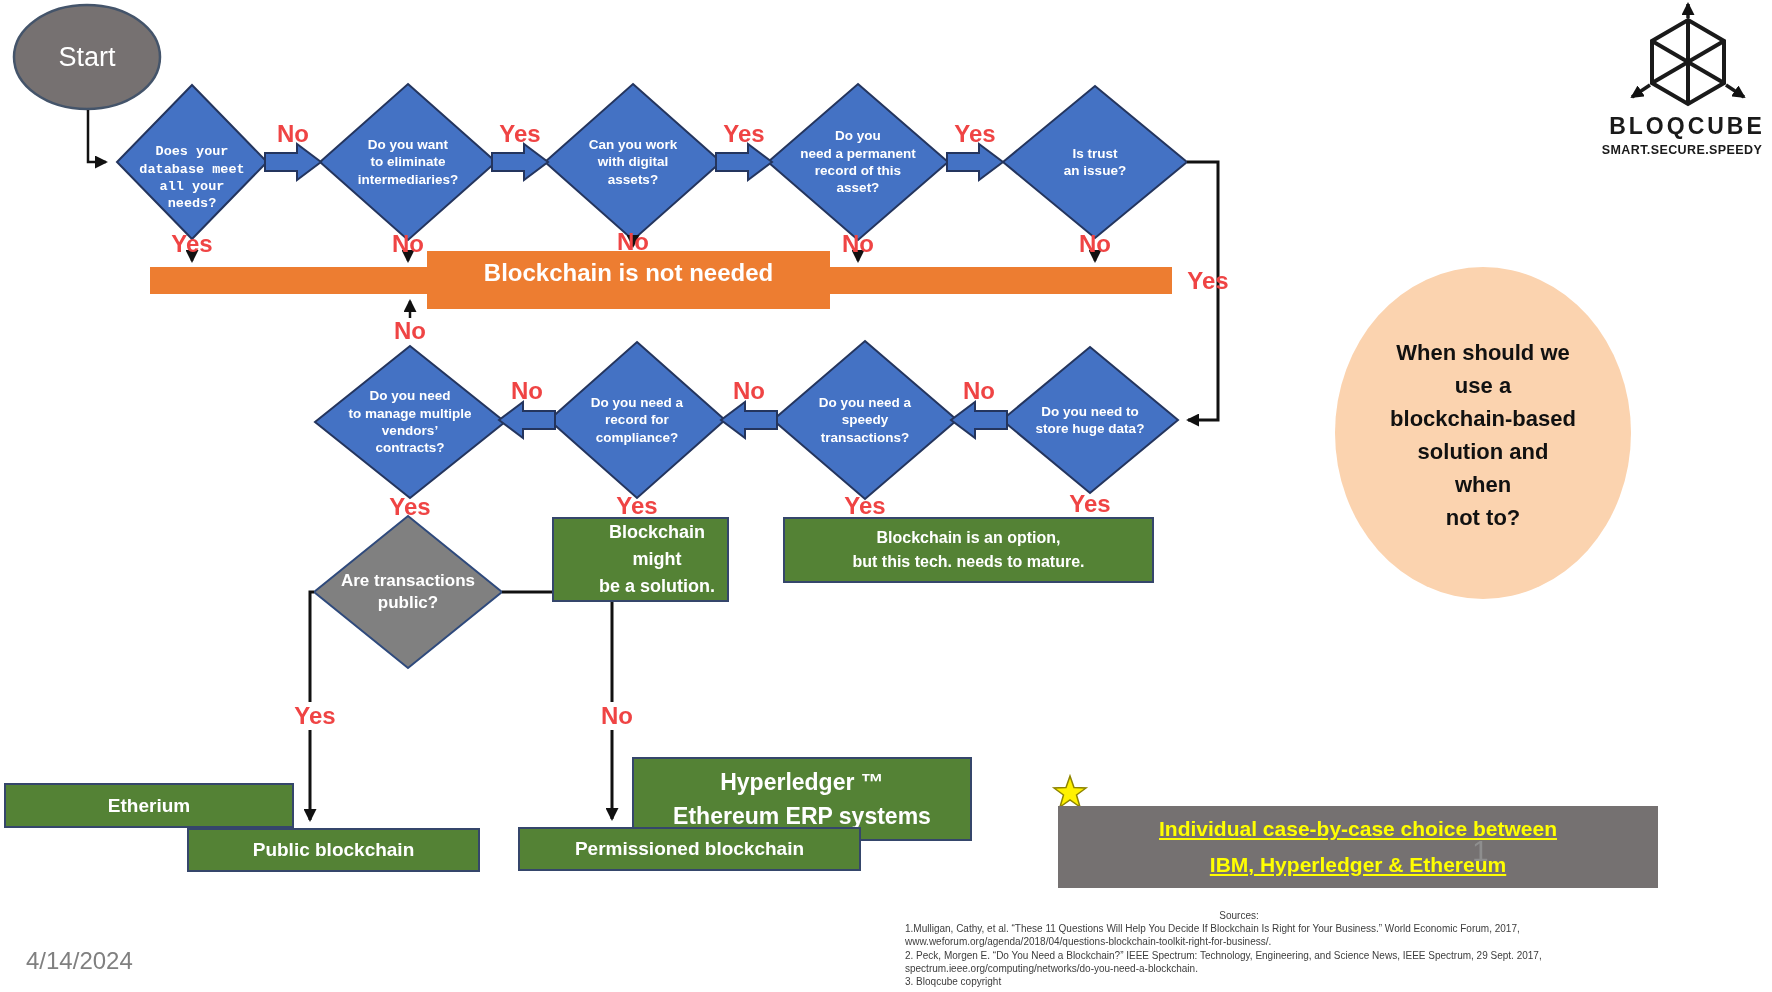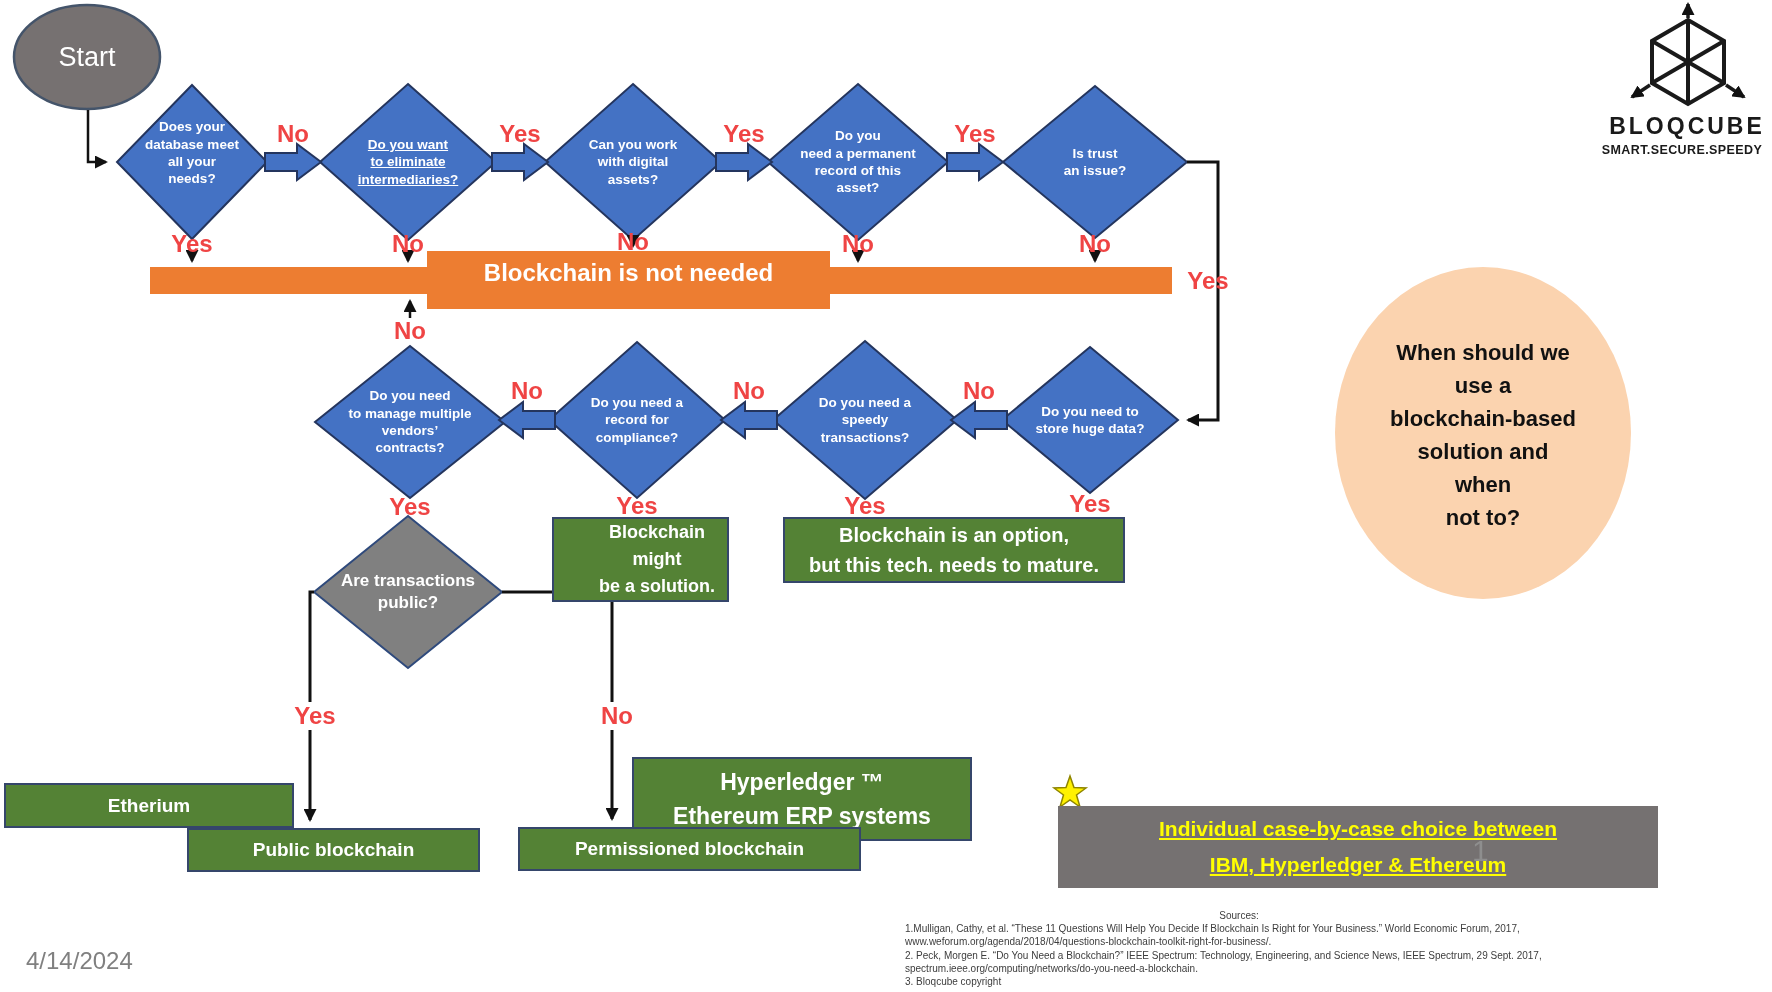--- a/index.html
+++ b/index.html
@@ -90,25 +90,25 @@
       <line x1="1688" y1="62" x2="1652" y2="83"></line>
       <line x1="1688" y1="62" x2="1652" y2="41"></line>
       <line x1="1688" y1="18" x2="1688" y2="4" stroke-width="3.5" marker-end="url(#arr)"></line>
       <line x1="1650" y1="85" x2="1632" y2="97" stroke-width="3.5" marker-end="url(#arr)"></line>
       <line x1="1726" y1="85" x2="1744" y2="97" stroke-width="3.5" marker-end="url(#arr)"></line>
     </g>
   </svg>
 
   <div class="lbl" style="left:37px;top:37px;width:100px;height:40px;color:#fff;font-size:27px;">Start</div>
 
-  <div class="lbl dtext" style="left:127px;top:88px;width:130px;height:130px;">Does your
+  <div class="lbl dtext" style="left:127px;top:113px;width:130px;height:130px;font-family:Liberation Mono, monospace;">Does your
 database meet
 all your
 needs?</div>
-  <div class="lbl dtext" style="left:333px;top:97px;width:150px;height:130px;text-decoration:underline;">Do you want
+  <div class="lbl dtext" style="left:333px;top:97px;width:150px;height:130px;">Do you want
 to eliminate
 intermediaries?</div>
   <div class="lbl dtext" style="left:558px;top:97px;width:150px;height:130px;">Can you work
 with digital
 assets?</div>
   <div class="lbl dtext" style="left:778px;top:97px;width:160px;height:130px;">Do you
 need a permanent
 record of this
 asset?</div>
   <div class="lbl dtext" style="left:1020px;top:97px;width:150px;height:130px;">Is trust
@@ -148,21 +148,21 @@
   <div class="lbl edge" style="left:719px;top:378px;width:60px;height:26px;">No</div>
   <div class="lbl edge" style="left:949px;top:378px;width:60px;height:26px;">No</div>
 
   <div class="lbl edge" style="left:380px;top:495px;width:60px;height:24px;">Yes</div>
   <div class="lbl edge" style="left:607px;top:494px;width:60px;height:24px;">Yes</div>
   <div class="lbl edge" style="left:835px;top:494px;width:60px;height:24px;">Yes</div>
   <div class="lbl edge" style="left:1060px;top:492px;width:60px;height:24px;">Yes</div>
 
   <div class="gbox" style="left:552px;top:517px;width:177px;height:85px;font-size:18px;line-height:1.5;padding-left:33px;">Blockchain might
 be a solution.</div>
-  <div class="gbox" style="left:783px;top:517px;width:342px;height:66px;font-size:20px;line-height:1.5;">Blockchain is an option,
+  <div class="gbox" style="left:783px;top:517px;width:371px;height:66px;font-size:16px;line-height:1.5;">Blockchain is an option,
 but this tech. needs to mature.</div>
 
   <div class="lbl dtext" style="left:323px;top:532px;width:170px;height:120px;font-size:17px;">Are transactions
 public?</div>
   <div class="lbl edge onwhite" style="left:283px;top:702px;width:54px;height:28px;">Yes</div>
   <div class="lbl edge onwhite" style="left:587px;top:702px;width:50px;height:28px;">No</div>
 
   <div class="gbox" style="left:4px;top:783px;width:290px;height:45px;font-size:19px;">Etherium</div>
   <div class="gbox" style="left:187px;top:828px;width:293px;height:44px;font-size:19px;">Public blockchain</div>
   <div class="gbox" style="left:632px;top:757px;width:340px;height:84px;font-size:23px;line-height:1.5;">Hyperledger ™

